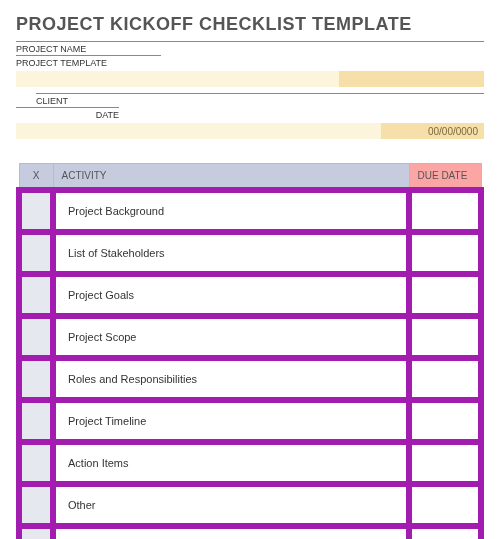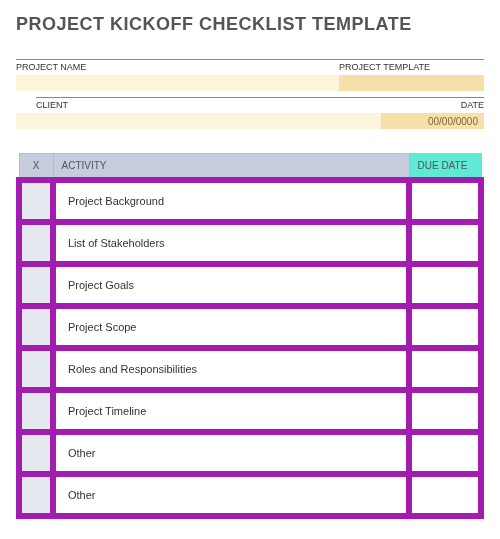--- a/index.html
+++ b/index.html
@@ -8,26 +8,27 @@
     background: #fff;
     width: 500px;
     padding: 14px 16px;
     color: #333;
   }
   .title {
     font-size: 18px;
     font-weight: bold;
     color: #555;
     letter-spacing: 0.5px;
-    margin-bottom: 24px;
+    margin-bottom: 6px;
   }
   .meta-row {
     display: flex;
     width: 100%;
     margin-bottom: 2px;
+    flex-direction: column;
   }
   .meta-label {
     font-size: 9px;
     font-weight: normal;
     color: #333;
     padding: 2px 0 1px 0;
     border-top: 1px solid #888;
   }
   .meta-label.left { flex: 1; }
   .meta-label.right { width: 145px; }
@@ -63,21 +64,21 @@
   table.activities th {
     background: #c6cbdd;
     color: #555;
     font-weight: normal;
     font-size: 10px;
     text-align: left;
     padding: 6px 8px;
     border: 1px solid #bbb;
   }
   table.activities th.col-x { width: 34px; text-align: center; }
-  table.activities th.col-due { width: 72px; background: #5eead4; }
+  table.activities th.col-due { width: 72px; background: #fca5a5; }
   table.activities td {
     border: 6px solid #a21caf;
     padding: 0;
     height: 42px;
     vertical-align: middle;
   }
   table.activities td.col-x {
     background: #e6e8f0;
     width: 34px;
   }
@@ -151,20 +152,25 @@
         <td class="col-activity">Roles and Responsibilities</td>
         <td class="col-due"></td>
       </tr>
       <tr>
         <td class="col-x"></td>
         <td class="col-activity">Project Timeline</td>
         <td class="col-due"></td>
       </tr>
       <tr>
         <td class="col-x"></td>
+        <td class="col-activity">Action Items</td>
+        <td class="col-due"></td>
+      </tr>
+      <tr>
+        <td class="col-x"></td>
         <td class="col-activity">Other</td>
         <td class="col-due"></td>
       </tr>
       <tr>
         <td class="col-x"></td>
         <td class="col-activity">Other</td>
         <td class="col-due"></td>
       </tr>
     </tbody>
 </table>

